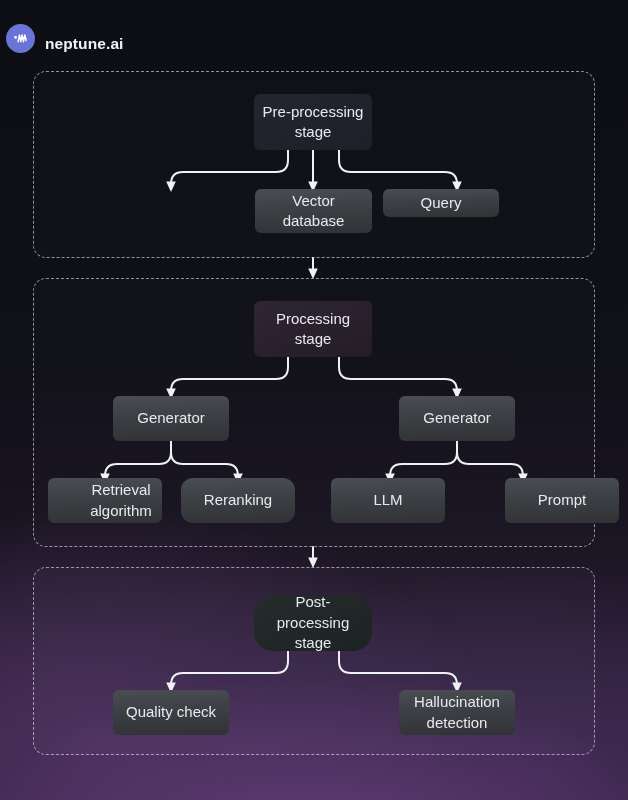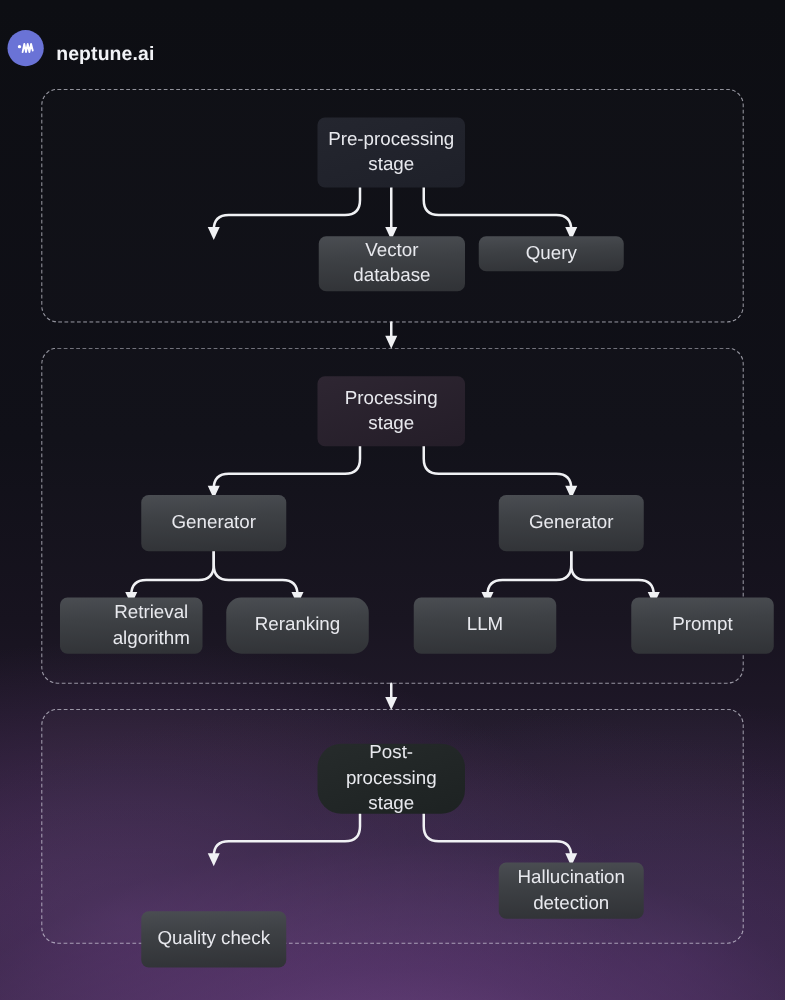--- a/index.html
+++ b/index.html
@@ -206,17 +206,17 @@
   <div class="node leaf" style="left:48px; top:478px; width:114px; height:45px;padding-left:40px;">Retrieval algorithm</div>
 
   <div class="node leaf" style="left:181px; top:478px; width:114px; height:45px;border-radius:12px;">Reranking</div>
 
   <div class="node leaf" style="left:331px; top:478px; width:114px; height:45px;">LLM</div>
 
   <div class="node leaf" style="left:466px; top:478px; width:114px; height:45px;margin-left:39px;">Prompt</div>
 
   <div class="node stage-post" style="left:254px; top:595px; width:118px; height:56px;">Post-processing stage</div>
 
-  <div class="node leaf" style="left:113px; top:690px; width:116px; height:45px;margin-top:39px;">Quality check</div>
+  <div class="node leaf" style="left:113px; top:690px; width:116px; height:45px;">Quality check</div>
 
   <div class="node leaf" style="left:399px; top:690px; width:116px; height:45px;">Hallucination detection</div>
 
 </div>
 
 </body></html>

